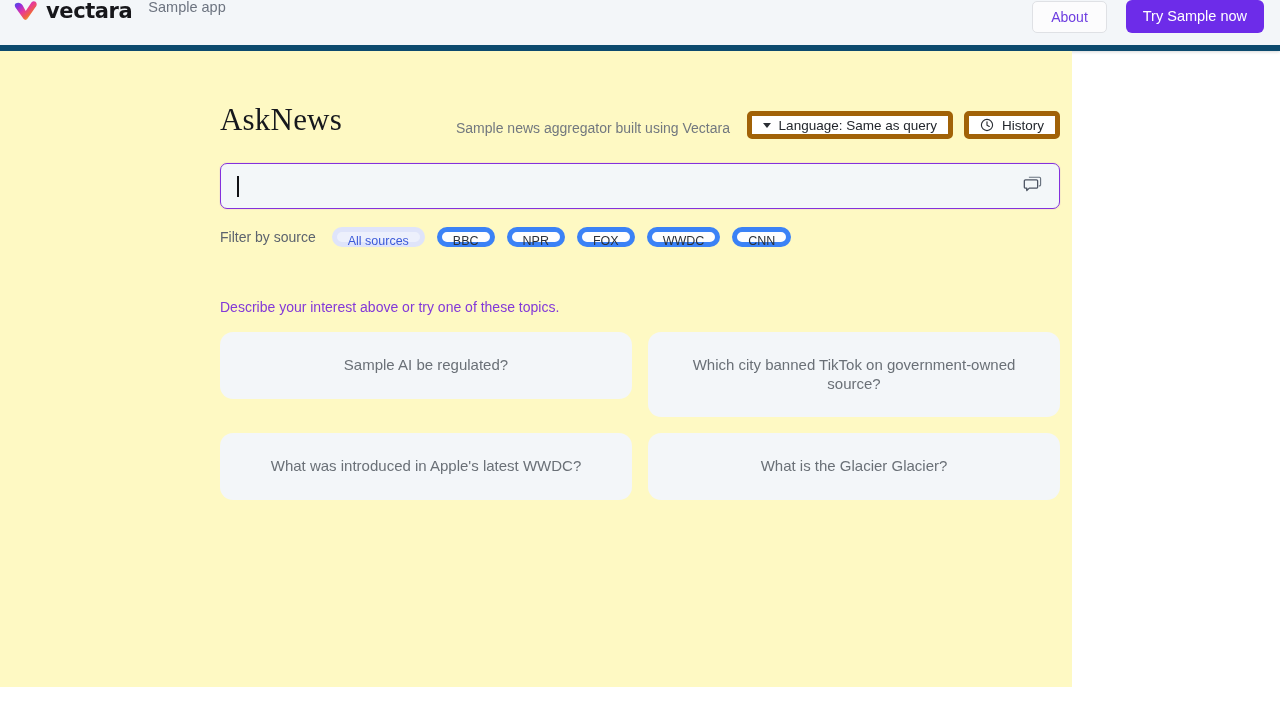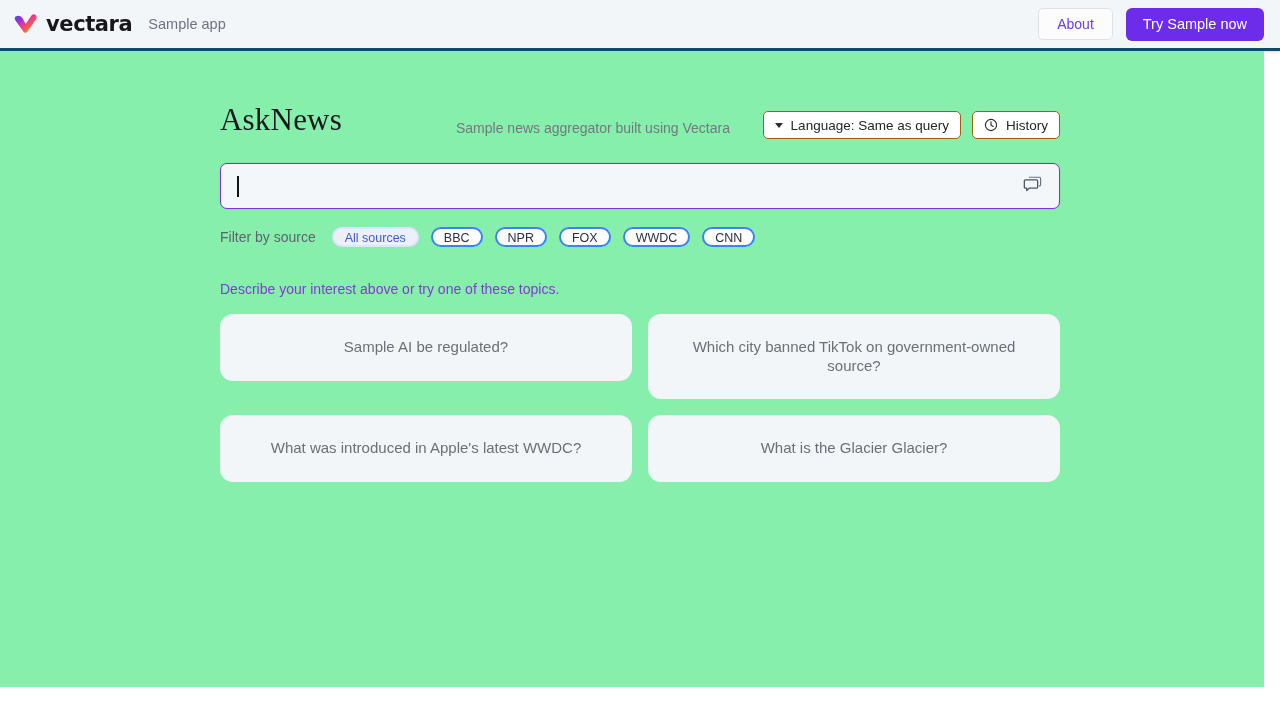--- a/index.html
+++ b/index.html
@@ -15,24 +15,24 @@
     -webkit-font-smoothing: antialiased;
   }
 
   
   .app-header {
     position: relative;
     width: 1280px;
     height: 51px;
     background: #f3f6f9;
     display: flex;
-    align-items: center;
+    align-items: flex-start;
     padding: 0 16px 0 14px;
     box-shadow: 0 1px 3px rgba(0,0,0,0.16);
-    border-bottom: 3px solid #0c4a6e;
+    border-bottom: 6px solid #0c4a6e;
   }
   .brand {
     display: flex;
     align-items: center;
     gap: 8px;
   }
   .brand-logo {
     width: 24px;
     height: 22px;
     display: block;
@@ -48,21 +48,21 @@
   .sample-app {
     margin-left: 16px;
     font-size: 14.5px;
     color: #6d7480;
     line-height: 1;
   }
   .header-spacer { flex: 1 1 auto; }
   .header-actions {
     display: flex;
     align-items: center;
-    gap: 13px;
+    gap: 19px;
   }
   .btn-about {
     height: 32px;
     padding: 0 18px;
     border: 1px solid #dfe1e5;
     border-radius: 5px;
     background: #fcfcfd;
     color: #6d3de0;
     font-size: 14px;
     font-family: "Liberation Sans", sans-serif;
@@ -78,23 +78,23 @@
     color: #ffffff;
     font-size: 14.5px;
     font-family: "Liberation Sans", sans-serif;
     cursor: pointer;
     line-height: 33px;
   }
 
   
   .page {
     position: relative;
-    width: 1264px;
+    width: 1072px;
     height: 636px;
-    background: #86efac;
+    background: #fef9c3;
   }
   .content {
     position: absolute;
     left: 220px;
     top: 53px;
     width: 840px;
   }
   .title-row {
     display: flex;
     align-items: baseline;
@@ -125,21 +125,21 @@
     display: flex;
     align-items: center;
     gap: 11px;
   }
   .ctrl-btn {
     height: 28px;
     display: inline-flex;
     align-items: center;
     gap: 8px;
     padding: 0 11px;
-    border: 1px solid #a16207;
+    border: 5px solid #a16207;
     border-radius: 5px;
     background: #ffffff;
     font-size: 13.5px;
     color: #22262c;
     cursor: pointer;
     white-space: nowrap;
   }
   .caret {
     width: 0; height: 0;
     border-left: 4.5px solid transparent;
@@ -205,38 +205,38 @@
   }
   .filter-label {
     font-size: 14px;
     color: #5d646e;
     margin-right: 4px;
   }
   .pill {
     height: 20px;
     padding: 0 11px;
     border-radius: 11px;
-    border: 2px solid #3b82f6;
+    border: 5px solid #3b82f6;
     background: #fdfdfe;
     font-size: 12.5px;
     color: #2c3138;
     line-height: 18px;
     cursor: pointer;
     white-space: nowrap;
     font-family: "Liberation Sans", sans-serif;
   }
   .pill.selected {
     background: #edf0fc;
     border-color: #dfe4fa;
     color: #3c5ad8;
   }
 
   
   .prompt {
-    margin-top: 34px;
+    margin-top: 52px;
     font-size: 14px;
     color: #8339d8;
     line-height: 1;
   }
   .cards {
     margin-top: 18px;
     display: grid;
     grid-template-columns: 412px 412px;
     column-gap: 16px;
     row-gap: 16px;

